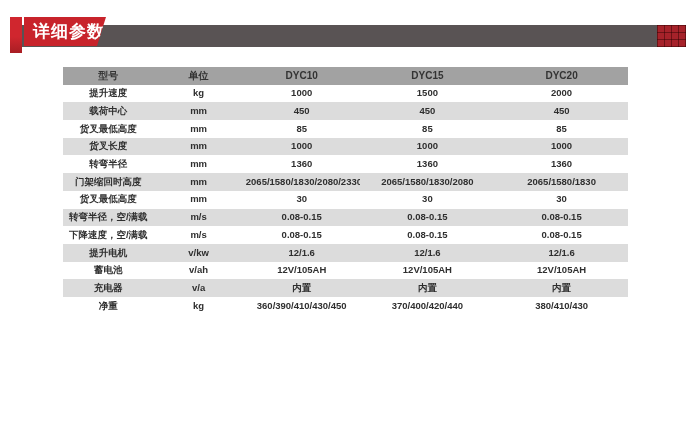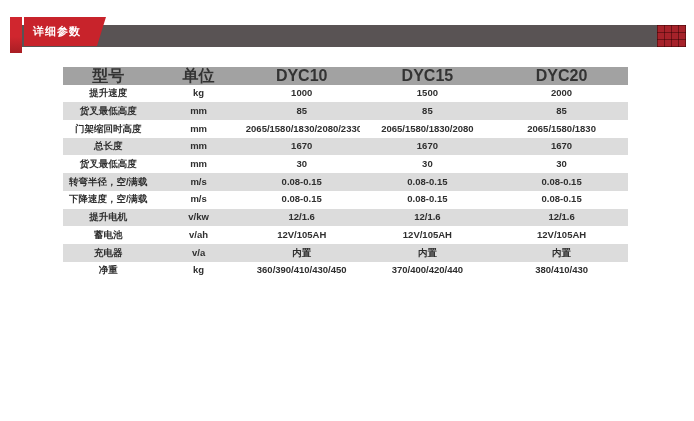--- a/index.html
+++ b/index.html
@@ -20,21 +20,21 @@
     position:absolute;left:10px;top:17px;width:12px;height:36px;
     background:linear-gradient(#d0262e 55%,#a81e24);
   }
   .title-flag{
     position:absolute;left:24px;top:17px;width:82px;height:29px;
     background:#c8232b;
     clip-path:polygon(0 0,100% 0,calc(100% - 9px) 100%,0 100%);
     display:flex;align-items:center;justify-content:flex-start;
   }
   .title-flag .txt{
-    color:#ffffff;font-size:11px;font-weight:700;
+    color:#ffffff;font-size:17px;font-weight:700;
     letter-spacing:1px;padding-left:9px;white-space:nowrap;
   }
   .grid-deco{
     position:absolute;left:657px;top:25px;width:29px;height:22px;
     background-color:#a6222a;
     background-image:
       linear-gradient(to right,rgba(40,0,0,.45) 1px,transparent 1px),
       linear-gradient(to bottom,rgba(40,0,0,.45) 1px,transparent 1px);
     background-size:7px 7px;
   }
@@ -43,21 +43,21 @@
     position:absolute;left:63px;top:67px;width:565px;
     border-collapse:collapse;table-layout:fixed;
     font-size:9.5px;font-weight:700;color:#2f2f2f;
   }
   table.spec th,table.spec td{
     padding:0 2px;height:17.7px;line-height:1.1;
     text-align:center;vertical-align:middle;
     border:none;white-space:nowrap;overflow:hidden;
   }
   table.spec thead tr{background:#a2a2a2;}
-  table.spec thead th{color:#333333;font-size:16px;}
+  table.spec thead th{color:#333333;font-size:10px;}
   table.spec tbody tr:nth-child(odd){background:#ffffff;}
   table.spec tbody tr:nth-child(even){background:#dcdcdc;}
   col.c1{width:16%;}col.c2{width:16%;}col.c3{width:20.5%;}col.c4{width:24%;}col.c5{width:23.5%;}
 </style>
 </head>
 <body>
 
 <div class="banner-bar"></div>
 <div class="accent-bar"></div>
 <div class="title-flag">
@@ -84,39 +84,53 @@
   </thead>
   <tbody>
       <tr>
         <td>提升速度</td>
         <td>kg</td>
         <td>1000</td>
         <td>1500</td>
         <td>2000</td>
       </tr>
       <tr>
+        <td>载荷中心</td>
+        <td>mm</td>
+        <td>450</td>
+        <td>450</td>
+        <td>450</td>
+      </tr>
+      <tr>
         <td>货叉最低高度</td>
         <td>mm</td>
         <td>85</td>
         <td>85</td>
         <td>85</td>
       </tr>
       <tr>
+        <td>货叉长度</td>
+        <td>mm</td>
+        <td>1000</td>
+        <td>1000</td>
+        <td>1000</td>
+      </tr>
+      <tr>
+        <td>转弯半径</td>
+        <td>mm</td>
+        <td>1360</td>
+        <td>1360</td>
+        <td>1360</td>
+      </tr>
+      <tr>
         <td>门架缩回时高度</td>
         <td>mm</td>
         <td>2065/1580/1830/2080/2330</td>
         <td>2065/1580/1830/2080</td>
         <td>2065/1580/1830</td>
-      </tr>
-      <tr>
-        <td>总长度</td>
-        <td>mm</td>
-        <td>1670</td>
-        <td>1670</td>
-        <td>1670</td>
       </tr>
       <tr>
         <td>货叉最低高度</td>
         <td>mm</td>
         <td>30</td>
         <td>30</td>
         <td>30</td>
       </tr>
       <tr>
         <td>转弯半径，空/满载</td>

